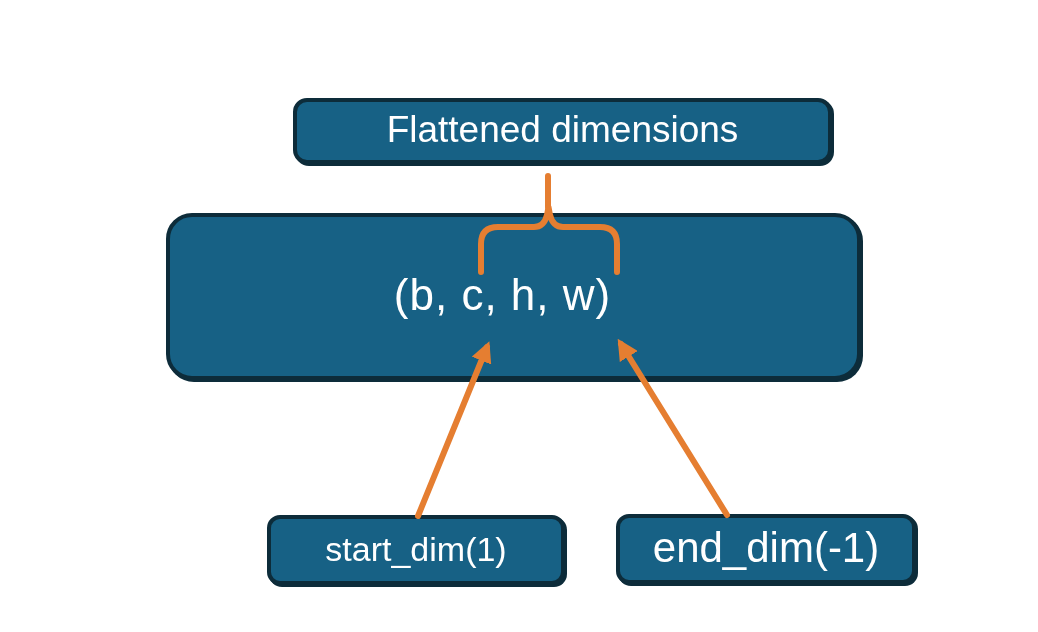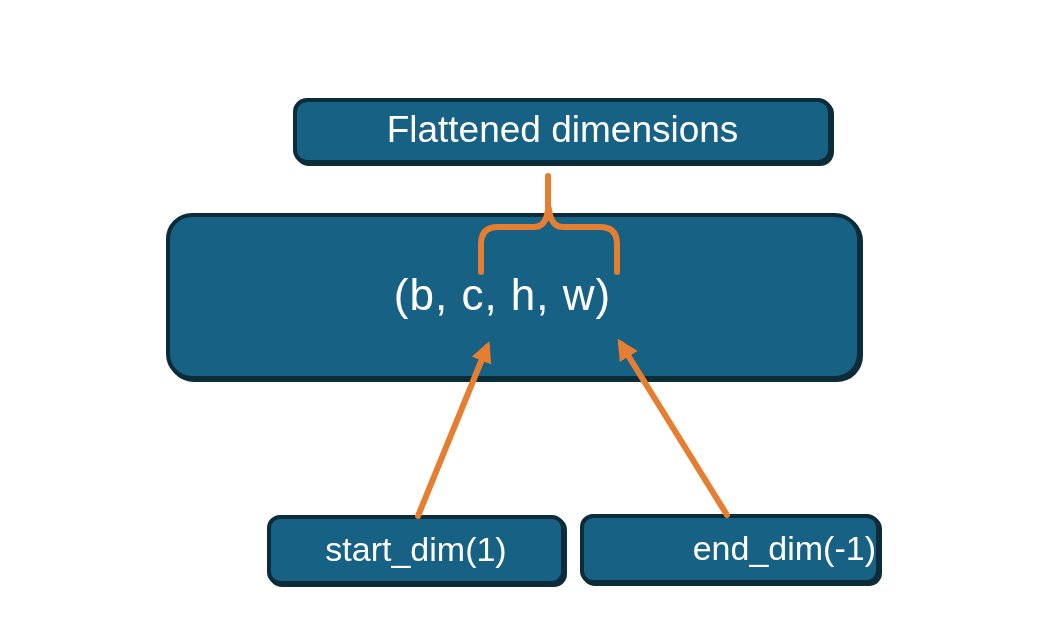--- a/index.html
+++ b/index.html
@@ -29,21 +29,21 @@
   }
   .node .label{
     white-space:nowrap;
     line-height:1;
     padding-bottom:3px;
   }
   .top-box{left:293px;top:98px;width:539px;height:66px;border-radius:14px;font-size:37px;}
   .main-box{left:166px;top:213px;width:695px;height:167px;border-radius:26px;font-size:44px;letter-spacing:1px;}
   .main-box .label{transform:translateX(-11px);}
   .bl-box{left:267px;top:515px;width:298px;height:70px;border-radius:13px;font-size:34px;}
-  .br-box{left:580px;top:514px;width:300px;height:70px;border-radius:13px;font-size:34px;justify-content:flex-end;}
+  .br-box{left:616px;top:514px;width:300px;height:70px;border-radius:13px;font-size:42px;}
   svg.overlay{
     position:absolute;left:0;top:0;width:1038px;height:632px;
     z-index:5;pointer-events:none;
   }
   .orange-stroke{
     stroke:var(--connector-orange);
     stroke-width:6;
     fill:none;
     stroke-linecap:round;
     stroke-linejoin:round;

